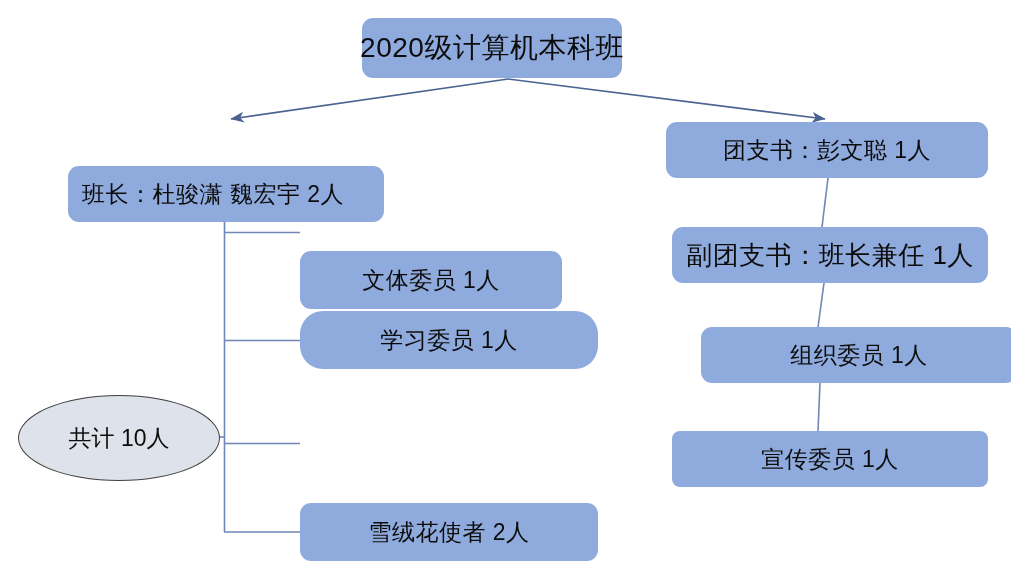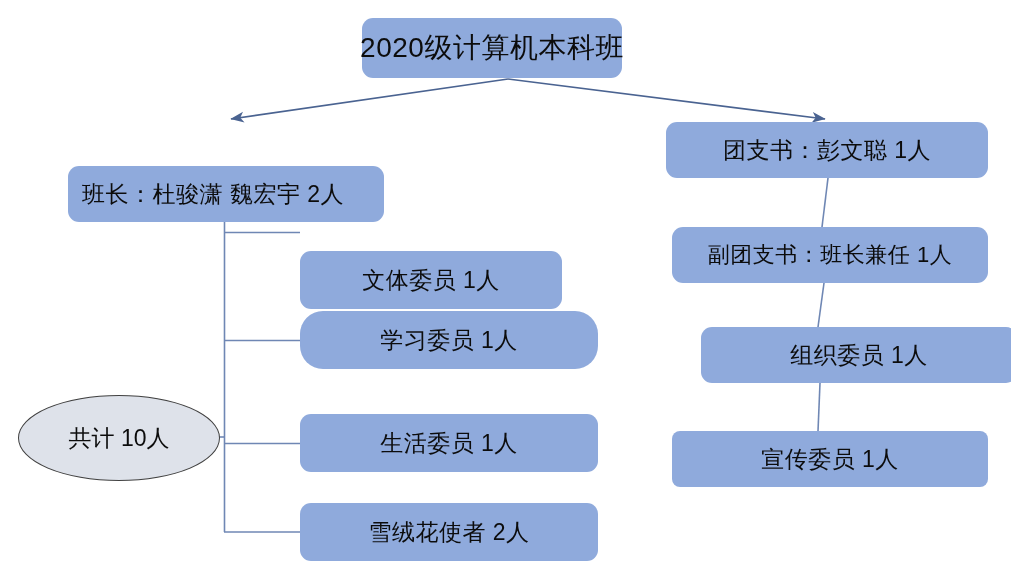--- a/index.html
+++ b/index.html
@@ -56,21 +56,21 @@
   #node-league-secretary {
     left: 666px; top: 122px; width: 322px; height: 56px;
   }
   
   #node-arts-sports { left: 300px; top: 203px; width: 262px; height: 58px; margin-top: 48px; }
   #node-study       { left: 300px; top: 311px; width: 298px; height: 58px; border-radius: 23px; }
   #node-life        { left: 300px; top: 414px; width: 298px; height: 58px; }
   #node-snowflower  { left: 300px; top: 503px; width: 298px; height: 58px; }
   
   #node-deputy-league { left: 672px; top: 227px; width: 316px; height: 56px;
-                        font-size: 22px; }
+                        font-size: 26px; }
   #node-organization  { left: 672px; top: 327px; width: 316px; height: 56px; margin-left: 29px; }
   #node-publicity     { left: 672px; top: 431px; width: 316px; height: 56px; border-radius: 8px; }
 
   
   #node-total {
     position: absolute;
     left: 18px; top: 395px;
     width: 200px; height: 84px;
     border-radius: 50%;
     background: #DEE2EA;
@@ -122,23 +122,20 @@
   <div class="node leftish" id="node-monitor">
     <span class="node-label">班长：杜骏潇 魏宏宇 2人</span>
   </div>
 
   <div class="node center" id="node-arts-sports">
     <span class="node-label">文体委员 1人</span>
   </div>
   <div class="node center" id="node-study">
     <span class="node-label">学习委员 1人</span>
   </div>
-  <div class="node center" id="node-life">
-    <span class="node-label">生活委员 1人</span>
-  </div>
   <div class="node center" id="node-snowflower">
     <span class="node-label">雪绒花使者 2人</span>
   </div>
 
   <div class="node center" id="node-league-secretary">
     <span class="node-label">团支书：彭文聪 1人</span>
   </div>
 
   <div class="node center" id="node-deputy-league">
     <span class="node-label">副团支书：班长兼任  1人</span>

